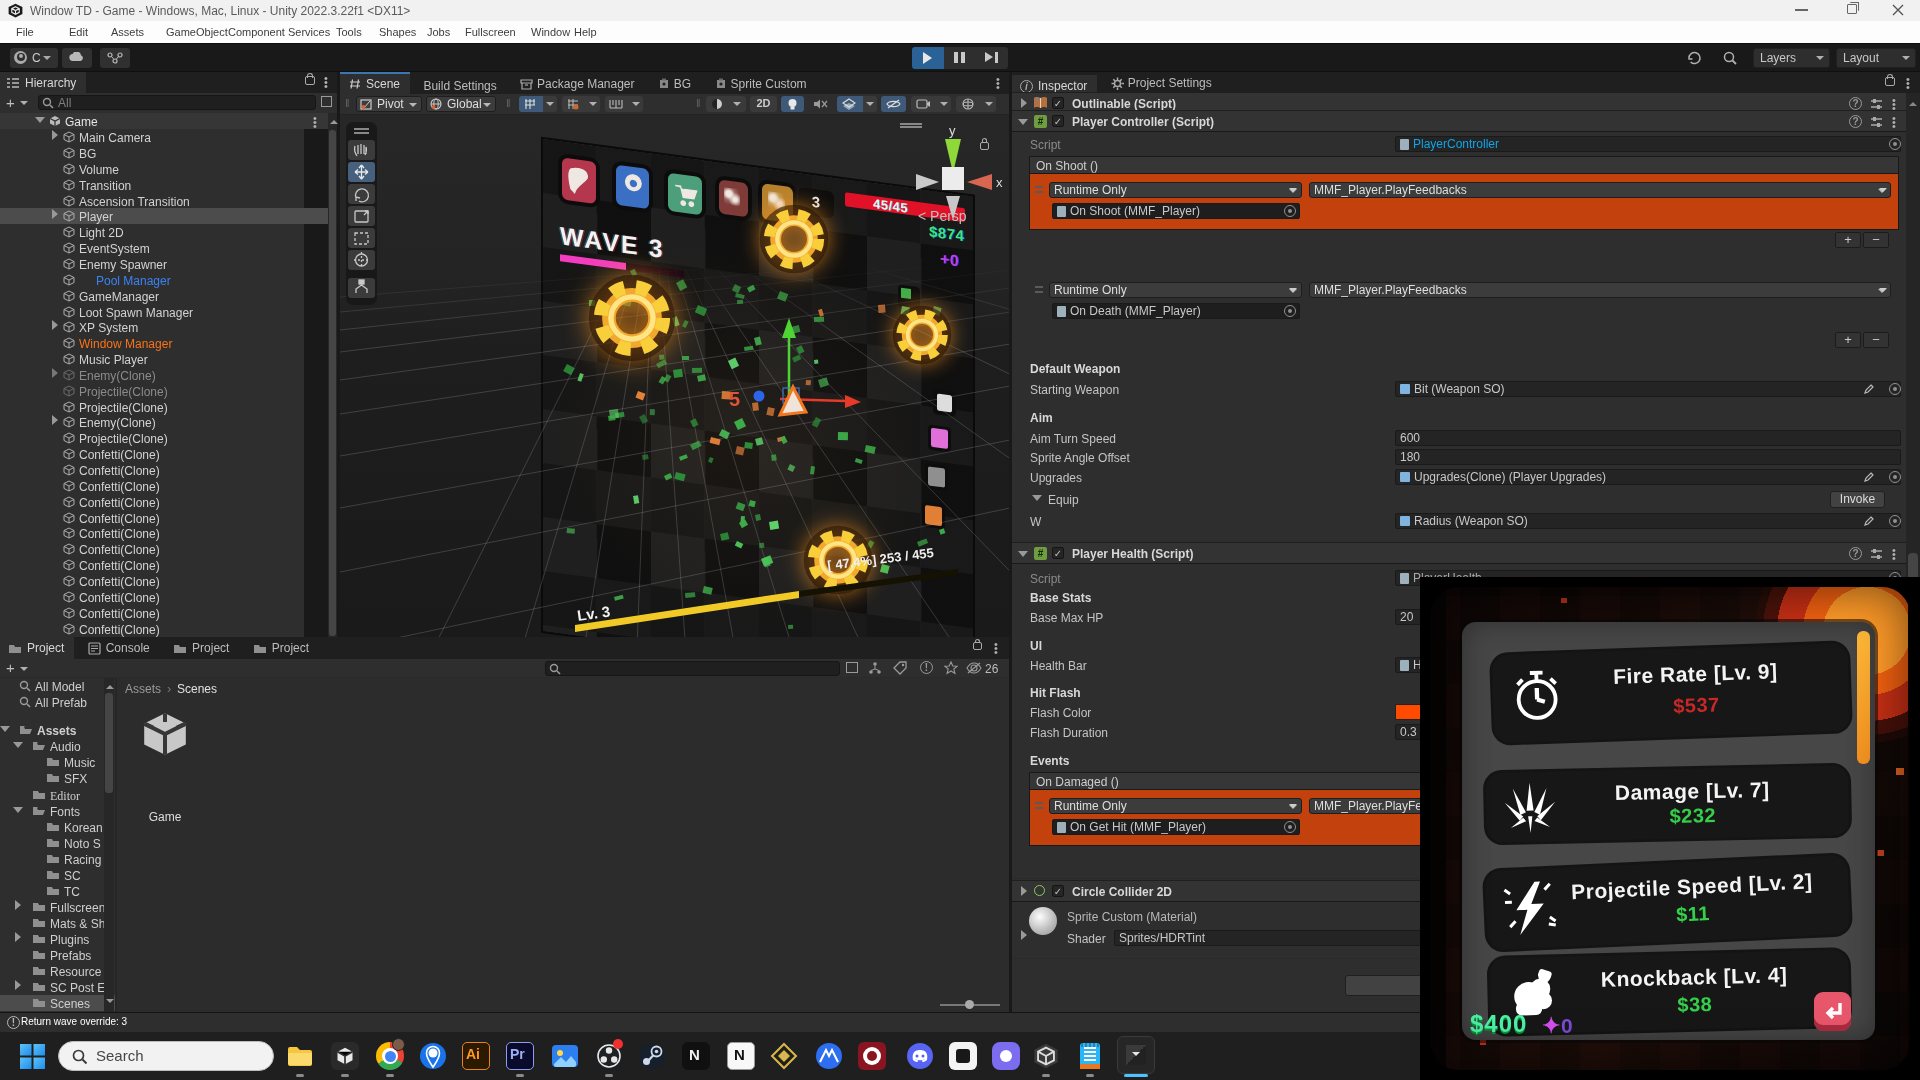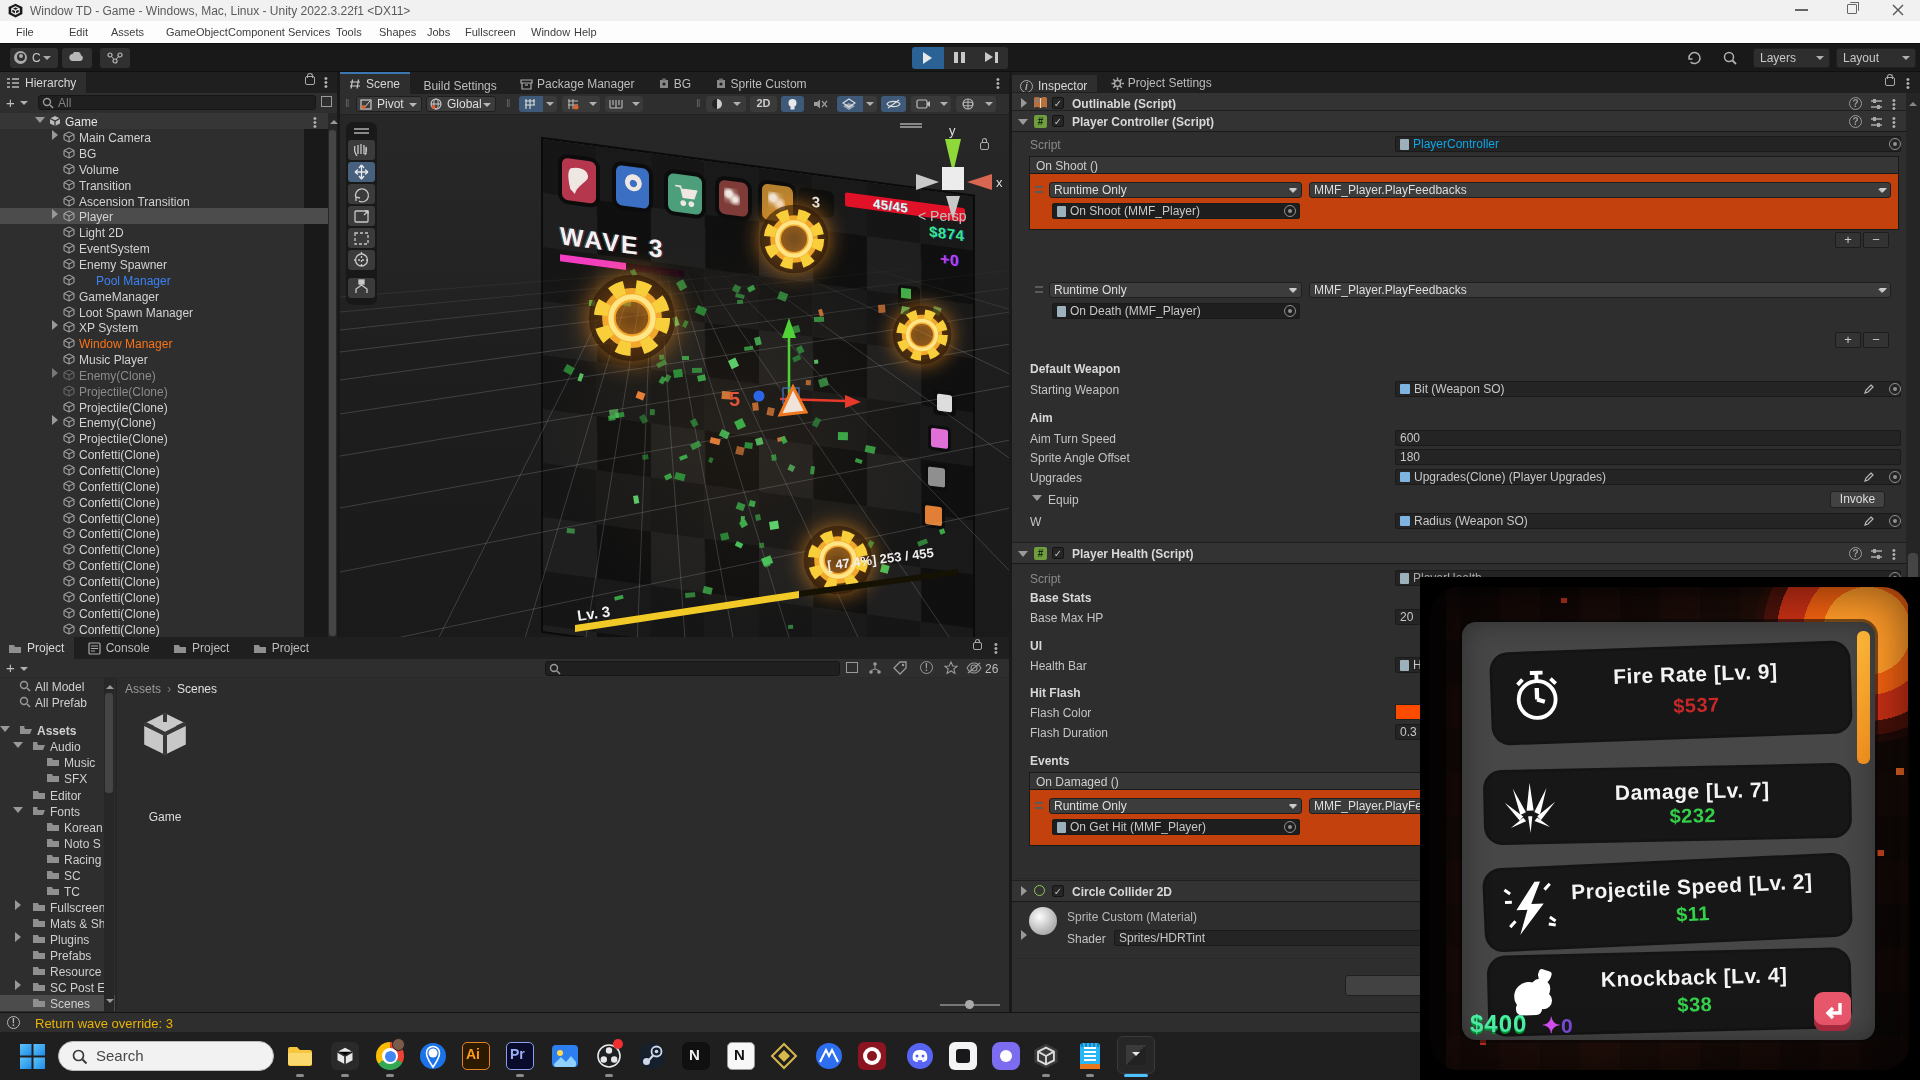--- a/index.html
+++ b/index.html
@@ -970,21 +970,21 @@
         <use href="#foldc"></use>
       </svg>
       <div class="ab" style="left:64px;top:1px;overflow:hidden;width:50px">Music</div>
     </div>
     <div class="prow" style="top:133px;">
       <svg class="ab" style="left:46px;top:1px" width="14" height="13">
         <use href="#foldc"></use>
       </svg>
       <div class="ab" style="left:64px;top:1px;overflow:hidden;width:50px">SFX</div>
     </div>
-    <div class="prow" style="top:150px;">
+    <div class="prow" style="top:150px;font-family:Liberation Serif, serif;">
       <svg class="ab" style="left:32px;top:1px" width="14" height="13">
         <use href="#foldc"></use>
       </svg>
       <div class="ab" style="left:50px;top:1px;overflow:hidden;width:64px">Editor</div>
     </div>
     <div class="prow" style="top:166px;">
       <div class="fold fdown ab" style="left:13px;top:1px"></div>
       <svg class="ab" style="left:32px;top:1px" width="14" height="13">
         <use href="#foldo"></use>
       </svg>
@@ -1081,21 +1081,21 @@
       </svg>
   <div class="ab" style="left:24px;top:132px;width:48px;text-align:center;color:#ddd">Game</div>
   <div class="ab" style="left:0;top:312px;width:892px;height:1px;background:#2c2c2c"></div>
   <div class="ab" style="left:823px;top:326px;width:60px;height:2px;background:#777"></div>
   <div class="ab" style="left:848px;top:322px;width:9px;height:9px;background:#aaa;border-radius:50%"></div>
  </div>
 </div>
 
 <div class="ab" style="left:0;top:1012px;width:1920px;height:20px;background:#2e2e2e;border-top:1px solid #141414">
  <div class="ab" style="left:7px;top:3px;width:13px;height:13px;border-radius:50%;border:1.3px solid #b8b8b8;color:#b8b8b8;font-size:10px;font-weight:bold;text-align:center;line-height:12px">!</div>
- <div class="ab" style="left:35px;top:3px;color:#eab308;font-size:13px">Return wave override: 3</div>
+ <div class="ab" style="left:21px;top:3px;color:#ffffff;font-size:10px">Return wave override: 3</div>
 </div>
 <div class="ab" style="left:0;top:1032px;width:1920px;height:48px;background:#1f1f1f">
 </div>
 <svg class="ab" style="left:20px;top:1044px" width="25" height="25">
     <defs>
       <linearGradient id="wg" x1="0" y1="0" x2="1" y2="1">
         <stop offset="0" stop-color="#5fc2f8"></stop>
         <stop offset="1" stop-color="#1e8de8"></stop>
       </linearGradient>
     </defs>

